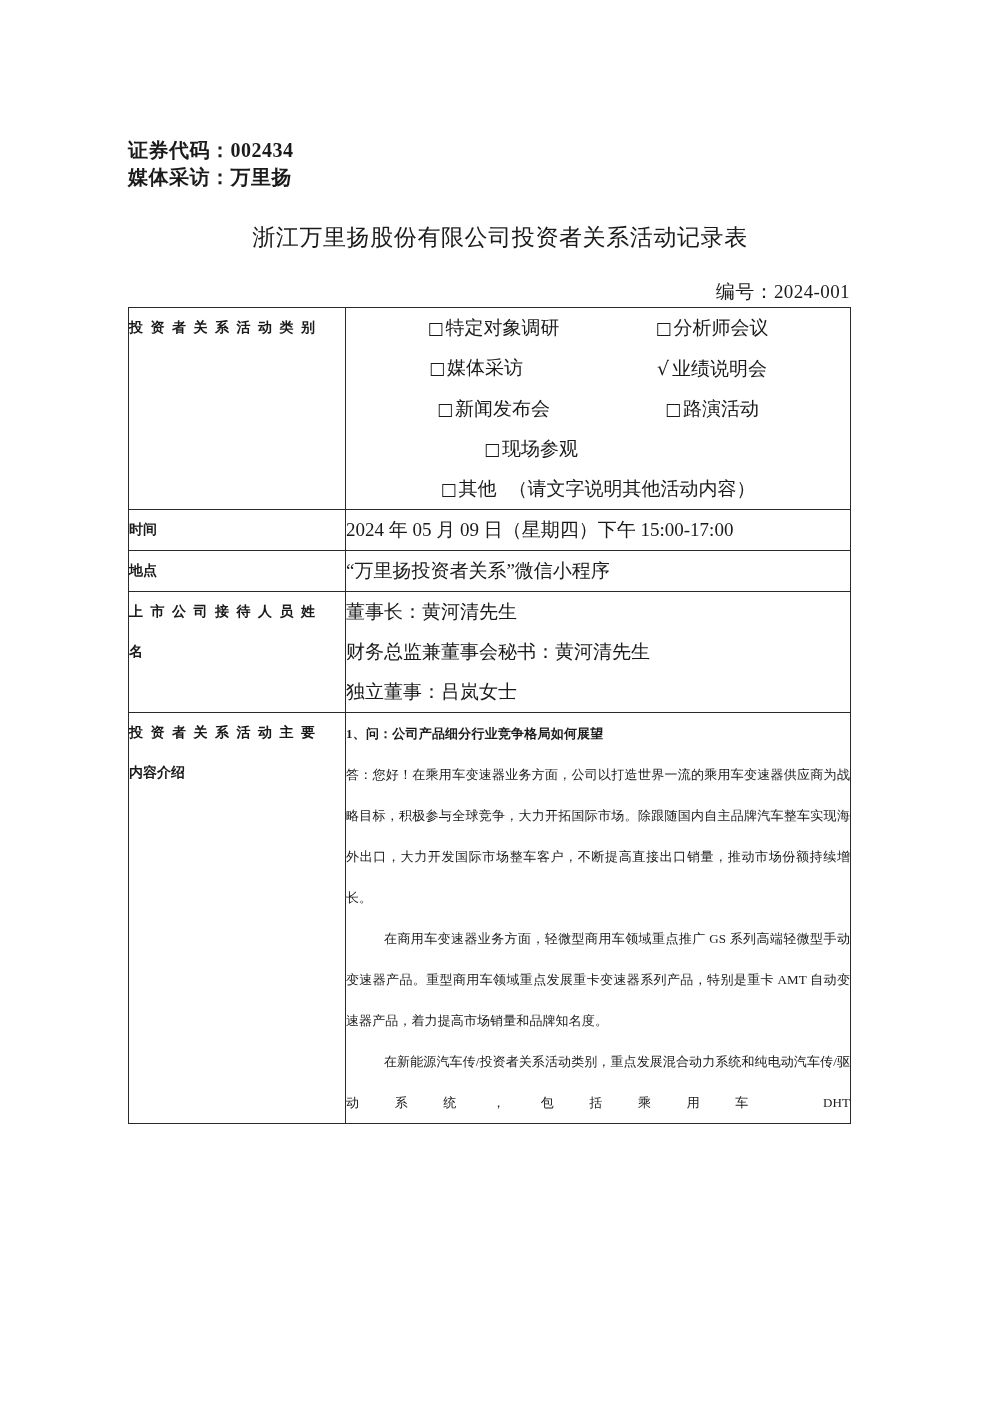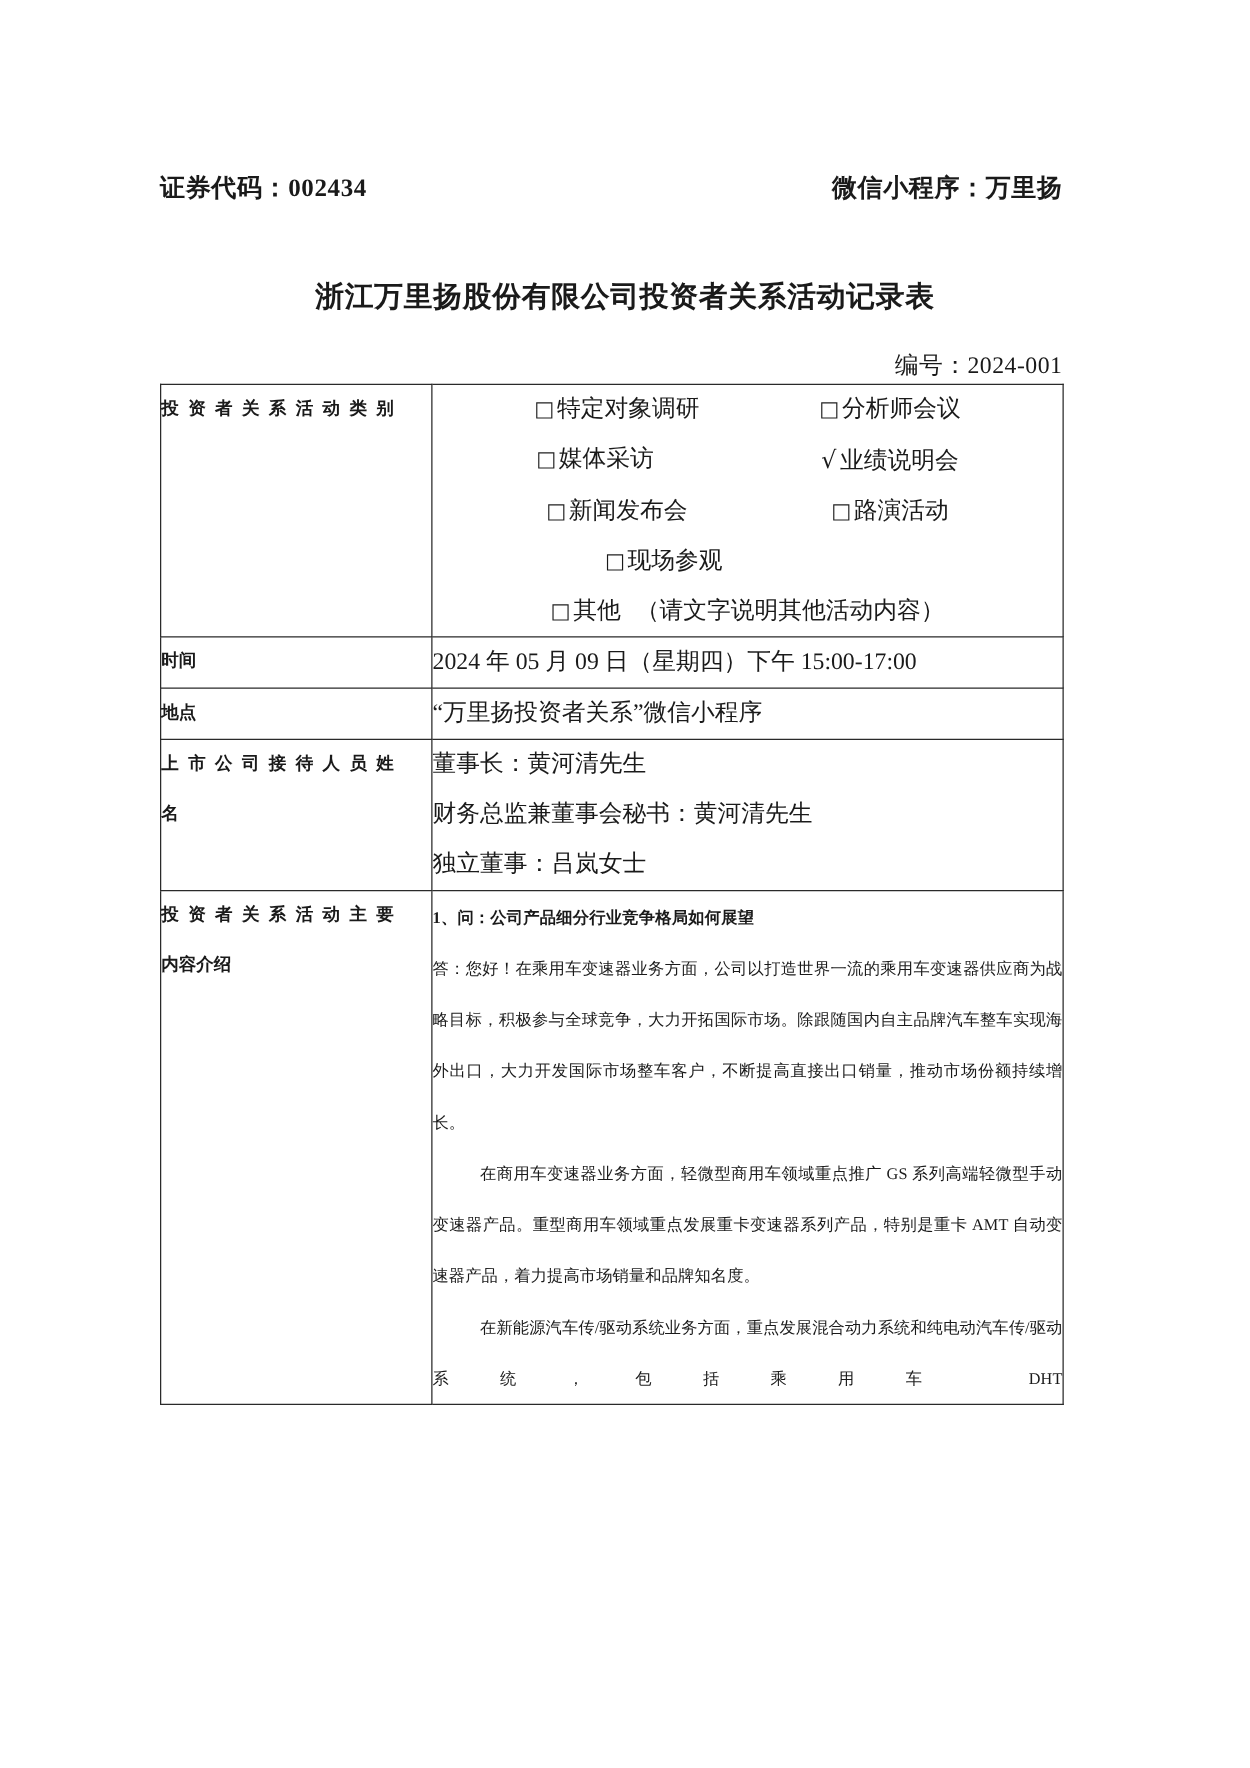--- a/index.html
+++ b/index.html
@@ -29,36 +29,37 @@
     position: absolute;
     left: 128px;
     top: 137px;
     width: 722px;
     display: flex;
     justify-content: space-between;
     align-items: baseline;
     font-size: 20px;
     font-weight: bold;
     letter-spacing: 0.5px;
+    flex-direction: column;
   }
   .topline .seg { white-space: nowrap; }
   .topline .num {
     font-family: "Liberation Serif", "DejaVu Serif", serif;
     letter-spacing: 0.5px;
   }
 
   
   .doc-title {
     position: absolute;
     left: 0;
     top: 222px;
     width: 1000px;
     text-align: center;
     font-size: 23px;
-    font-weight: bold;
+    font-weight: normal;
     letter-spacing: 0.6px;
   }
 
   
   .serial {
     position: absolute;
     right: 150px;
     top: 279px;
     font-size: 19px;
     letter-spacing: 0.4px;
@@ -152,21 +153,21 @@
   .a.indent { text-indent: 38px; }
   .a.last { text-align-last: justify; }
 </style>
 </head>
 <body>
 
 <div class="page">
 
   <div class="topline">
     <span class="seg"><span>证券代码：</span><span class="num">002434</span></span>
-    <span class="seg"><span>微信小程序：</span><span>万里扬</span></span>
+    <span class="seg"><span>媒体采访：</span><span>万里扬</span></span>
   </div>
 
   <div class="doc-title">浙江万里扬股份有限公司投资者关系活动记录表</div>
 
   <div class="serial">编号：2024-001</div>
 
   <table class="tbl">
     <colgroup>
       <col class="col-label">
       <col class="col-value">
@@ -239,20 +240,20 @@
 
       <tr>
         <td class="lbl">
           <span class="just">投资者关系活动主要</span>
           <span class="plain">内容介绍</span>
         </td>
         <td class="body-cell">
           <p class="q">1、问：公司产品细分行业竞争格局如何展望</p>
           <p class="a">答：您好！在乘用车变速器业务方面，公司以打造世界一流的乘用车变速器供应商为战略目标，积极参与全球竞争，大力开拓国际市场。除跟随国内自主品牌汽车整车实现海外出口，大力开发国际市场整车客户，不断提高直接出口销量，推动市场份额持续增长。</p>
           <p class="a indent">在商用车变速器业务方面，轻微型商用车领域重点推广 GS 系列高端轻微型手动变速器产品。重型商用车领域重点发展重卡变速器系列产品，特别是重卡 AMT 自动变速器产品，着力提高市场销量和品牌知名度。</p>
-          <p class="a indent last">在新能源汽车传/驱动系统业务方面，重点发展混合动力系统和纯电动汽车传/驱动系统，包括乘用车 DHT</p>
+          <p class="a indent last">在新能源汽车传/投资者关系活动类别，重点发展混合动力系统和纯电动汽车传/驱动系统，包括乘用车 DHT</p>
         </td>
       </tr>
 
     </tbody>
   </table>
 
 </div>
 
 </body></html>

